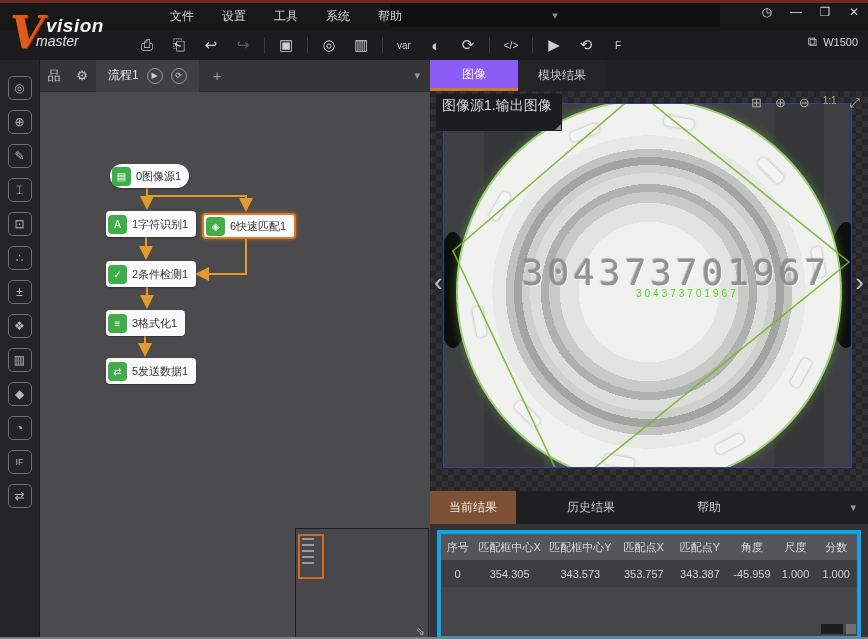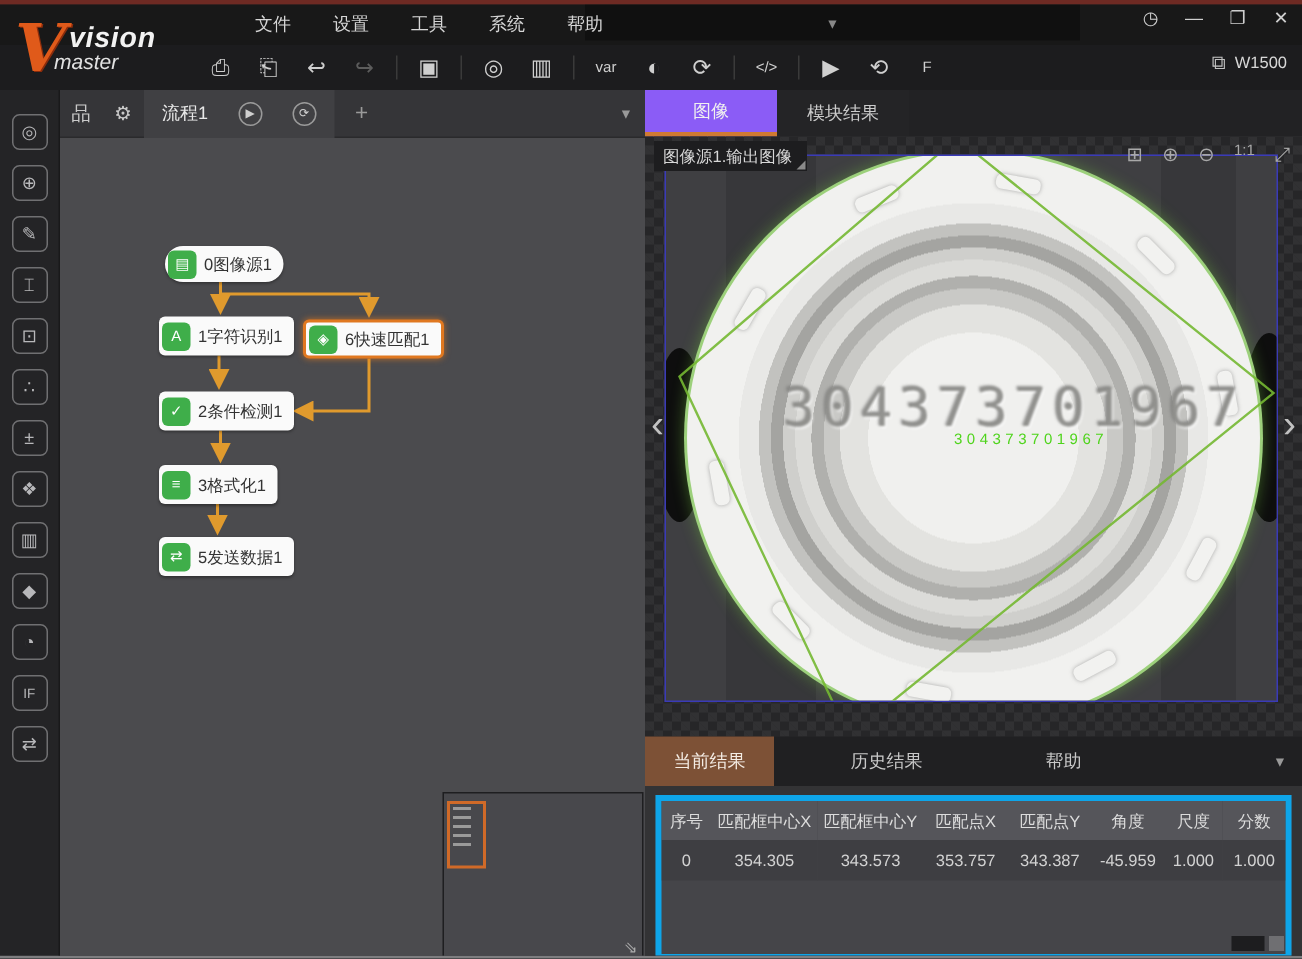--- a/index.html
+++ b/index.html
@@ -30,21 +30,21 @@
   .workspace { position:absolute; right:10px; top:31px; display:flex; gap:6px; align-items:center; font-size:11px; color:#d8d8d8; }
   .workspace .glyph { font-size:13px; color:#c0c0c0; }
   
   .sidebar { position:absolute; left:0; top:57px; width:40px; height:582px; background:#242426; display:flex; flex-direction:column; align-items:center; padding-top:16px; gap:10px; border-right:1px solid #19191a; }
   .side-btn { width:24px; height:24px; border:1px solid #707072; border-radius:5px; color:#b8b8ba; font-size:12px; display:flex; align-items:center; justify-content:center; }
   .side-btn.txt { font-size:9px; font-weight:normal; }
   
   .flow { position:absolute; left:40px; top:57px; width:390px; height:582px; background:#4b4b4e; }
   .flow-head { position:absolute; left:0; top:0; width:390px; height:32px; background:#353538; border-bottom:1px solid #2a2a2c; display:flex; align-items:center; }
   .fh-icon { width:28px; text-align:center; color:#c8c8c8; font-size:13px; }
-  .flow-tab { height:32px; display:flex; align-items:center; gap:20px; background:#404043; padding:4px 12px; color:#e8e8e8; font-size:12px; }
+  .flow-tab { height:32px; display:flex; align-items:center; gap:8px; background:#404043; padding:4px 12px; color:#e8e8e8; font-size:12px; }
   .fh-play { width:16px; height:16px; border:1px solid #9a9a9a; border-radius:50%; color:#cfcfcf; font-size:8px; display:flex; align-items:center; justify-content:center; }
   .fh-plus { margin-left:14px; color:#9a9a9a; font-size:15px; }
   .fh-chev { margin-left:auto; margin-right:10px; color:#999; font-size:11px; }
   .flow-canvas { position:absolute; left:0; top:32px; width:390px; height:550px; }
   svg.edges { position:absolute; left:0; top:0; width:390px; height:550px; }
   .node { position:absolute; background:#fafafa; border-radius:4px; display:flex; align-items:center; gap:5px; padding:2px 8px 2px 2px; box-shadow:0 1px 2px rgba(0,0,0,.35); }
   .node.pill { border-radius:12px; }
   .node.selected { border:2px solid #e07820; box-shadow:0 0 4px rgba(224,120,32,.7); }
   .node .nicon { width:19px; height:19px; background:#3fae4a; border-radius:4px; color:#fff; font-size:10px; display:flex; align-items:center; justify-content:center; flex:0 0 auto; }
   .node .nlabel { font-size:11px; color:#333; white-space:nowrap; }
@@ -56,21 +56,21 @@
   
   .right { position:absolute; left:430px; top:57px; width:438px; height:582px; background:#2b2b2d; }
   .vtabs { position:absolute; left:0; top:0; width:438px; height:31px; background:#222224; display:flex; }
   .vtab { min-width:88px; height:31px; display:flex; align-items:center; justify-content:center; font-size:12px; color:#cbcbcb; background:#242426; }
   .vtab.active { background:#8b5cf6; border-bottom:3px solid #cf7a33; color:#f0f0f0; }
   
   .viewer { position:absolute; left:0; top:31px; width:438px; height:400px;
     background-image:linear-gradient(45deg,#313133 25%,transparent 25%,transparent 75%,#313133 75%),
                      linear-gradient(45deg,#313133 25%,#262628 25%,#262628 75%,#313133 75%);
     background-size:12px 12px; background-position:0 0,6px 6px; }
-  .src-drop { position:absolute; left:6px; top:3px; z-index:5; background:#1d1d1f; color:#d8d8d8; font-size:11px; padding:3px 10px 2px 6px; }
+  .src-drop { position:absolute; left:6px; top:3px; z-index:5; background:#1d1d1f; color:#d8d8d8; font-size:14px; padding:3px 10px 16px 6px; }
   .src-drop:after { content:""; position:absolute; right:1px; bottom:1px; border-left:6px solid transparent; border-bottom:6px solid #8a8a8a; }
   .vtools { position:absolute; right:8px; top:4px; z-index:5; display:flex; gap:13px; }
   .vtool { color:#a8a8a8; font-size:13px; }
   .vtool.txt { font-size:10px; }
   .canvas { position:absolute; left:13px; top:12px; width:409px; height:365px; background:#3f3f42; border:1px solid #3a3ab8; overflow:hidden; }
   .canvas .band { position:absolute; top:0; height:100%; background:rgba(0,0,0,.12); }
   .ear { position:absolute; background:#0e0e0e; border-radius:50%; }
   .cap { position:absolute; left:12px; top:-5px; width:386px; height:386px; border-radius:50%;
     background:radial-gradient(circle at 50% 50%,
       #f0f0ee 0 26%, #e3e3e0 26% 33%, #c9c9c6 33% 37%, #b0b0ad 37% 40%,

